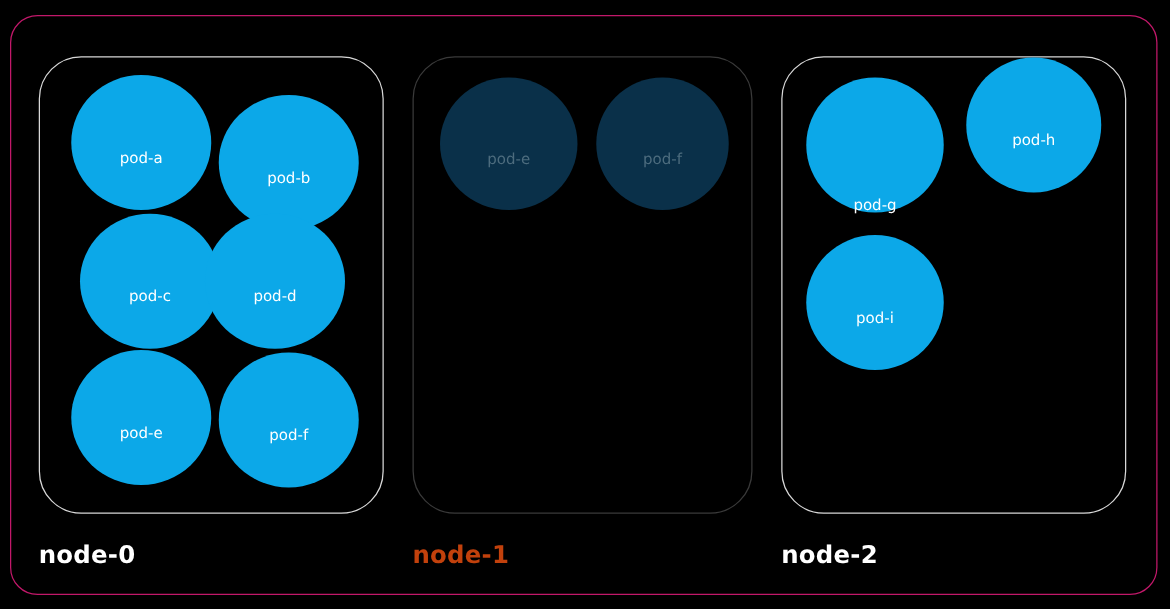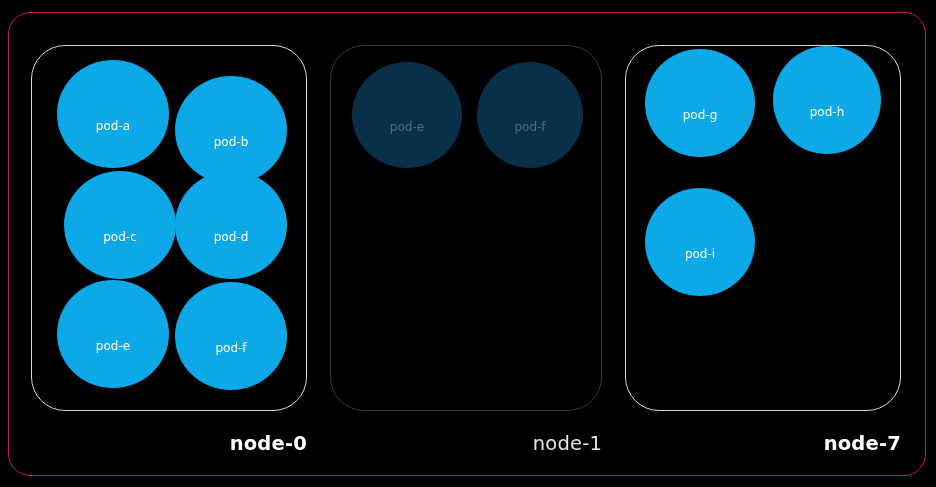--- a/index.html
+++ b/index.html
@@ -33,32 +33,32 @@
     box-sizing: border-box;
     border-radius: 34px;
     background: transparent;
   }
   .node-box.active  { border: 1.3px solid #d8d8d8; }
   .node-box.dimmed  { border: 1.3px solid #3a3a3a; }
 
   
   .node-label {
     position: absolute;
-    text-align: right;
+    text-align: left;
     font-size: 19.5px;
     letter-spacing: 0.2px;
     white-space: nowrap;
   }
   .node-label.active {
     color: #ffffff;
     font-weight: bold;
   }
   .node-label.dimmed {
-    color: #e5e5e5;
-    font-weight: normal;
+    color: #c2410c;
+    font-weight: bold;
   }
 
   
   .pod {
     position: absolute;
     border-radius: 50%;
     display: flex;
     align-items: center;
     justify-content: center;
     box-sizing: border-box;
@@ -88,43 +88,43 @@
       <div class="node-box active" style="left: 31px; top: 45px; width: 276px; height: 366px;"></div>
       <div class="pod active" style="left: 57px; top: 60px; width: 112px; height: 108px;">
         <span class="pod-label">pod-a</span>
       </div>
       <div class="pod active" style="left: 175px; top: 76px; width: 112px; height: 108px;">
         <span class="pod-label">pod-b</span>
       </div>
       <div class="pod active" style="left: 64px; top: 171px; width: 112px; height: 108px;">
         <span class="pod-label">pod-c</span>
       </div>
-      <div class="pod active" style="left: 175px; top: 171px; width: 112px; height: 108px;">
+      <div class="pod active" style="left: 164px; top: 171px; width: 112px; height: 108px;">
         <span class="pod-label">pod-d</span>
       </div>
       <div class="pod active" style="left: 57px; top: 280px; width: 112px; height: 108px;">
         <span class="pod-label">pod-e</span>
       </div>
       <div class="pod active" style="left: 175px; top: 282px; width: 112px; height: 108px;">
         <span class="pod-label">pod-f</span>
       </div>
       <div class="node-label active" style="left: 31px; top: 432px; width: 276px;">node-0</div>
       <div class="node-box dimmed" style="left: 330px; top: 45px; width: 272px; height: 366px;"></div>
       <div class="pod ghost" style="left: 352px; top: 62px; width: 110px; height: 106px;">
         <span class="pod-label">pod-e</span>
       </div>
       <div class="pod ghost" style="left: 477px; top: 62px; width: 106px; height: 106px;">
         <span class="pod-label">pod-f</span>
       </div>
       <div class="node-label dimmed" style="left: 330px; top: 432px; width: 272px;">node-1</div>
       <div class="node-box active" style="left: 625px; top: 45px; width: 276px; height: 366px;"></div>
-      <div class="pod active" style="left: 645px; top: 49px; width: 110px; height: 108px;">
+      <div class="pod active" style="left: 645px; top: 62px; width: 110px; height: 108px; align-items: flex-end;">
         <span class="pod-label">pod-g</span>
       </div>
       <div class="pod active" style="left: 773px; top: 46px; width: 108px; height: 108px;">
         <span class="pod-label">pod-h</span>
       </div>
       <div class="pod active" style="left: 645px; top: 188px; width: 110px; height: 108px;">
         <span class="pod-label">pod-i</span>
       </div>
-      <div class="node-label active" style="left: 625px; top: 432px; width: 276px;">node-7</div>
+      <div class="node-label active" style="left: 625px; top: 432px; width: 276px;">node-2</div>
     </div>
 </div>
 
 </body></html>

